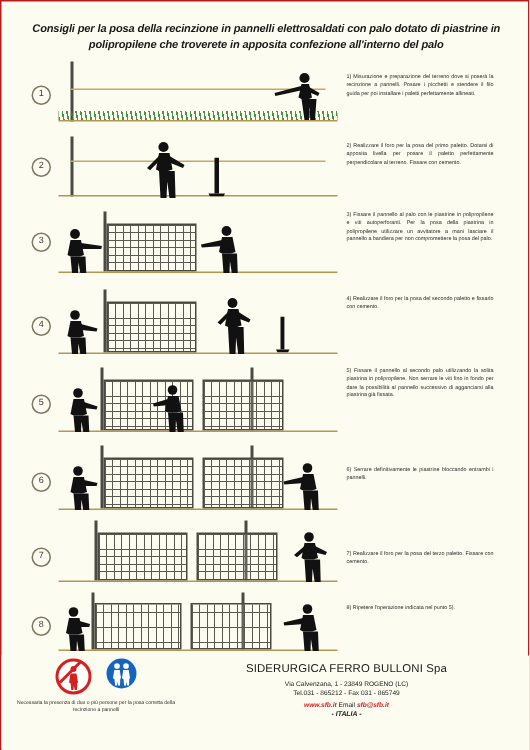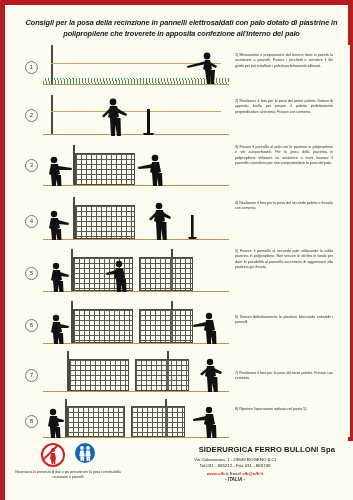--- a/index.html
+++ b/index.html
@@ -7,21 +7,21 @@
     width:353px;height:500px;
     background:#ffffff;
     font-family:"Liberation Sans", sans-serif;
     overflow:hidden;
   }
   .sheet{
     position:relative;
     width:353px;height:500px;
     background:#fdfcf0;
     box-sizing:border-box;
-    border:5px solid #b91c1c;
+    border:1px solid #b91c1c;
   }
   
   .title{
     position:absolute;left:10px;top:12px;width:333px;
     text-align:center;
     font-style:italic;font-weight:bold;
     font-size:7.4px;line-height:11px;
     color:#1a1a1a;
     letter-spacing:-0.1px;
   }
@@ -99,21 +99,21 @@
     transform:rotate(-45deg);transform-origin:center;
   }
   .sign-yes{background:#1565c0;}
   .notice-txt{
     font-size:3.4px;line-height:5px;color:#2a2a2a;
     text-align:center;
   }
   .company{
     position:absolute;left:130px;top:4px;width:200px;text-align:center;
   }
-  .c-name{font-size:7.6px;font-weight:bold;color:#1a1a1a;letter-spacing:0.1px;text-align:right;}
+  .c-name{font-size:7.6px;font-weight:normal;color:#1a1a1a;letter-spacing:0.1px;}
   .c-addr{font-size:4.4px;color:#1a1a1a;margin-top:2.5px;line-height:6.5px;}
   .c-web{font-size:4.4px;font-weight:bold;font-style:italic;color:#d32121;margin-top:1px;}
   .c-country{font-size:4.6px;font-style:italic;font-weight:bold;color:#1a1a1a;margin-top:1.5px;}
 </style>
 </head>
 <body>
 
 <div class="sheet">
 
   <div class="title">Consigli per la posa della recinzione in pannelli elettrosaldati con palo dotato di piastrine in polipropilene che troverete in apposita confezione all'interno del palo</div>

